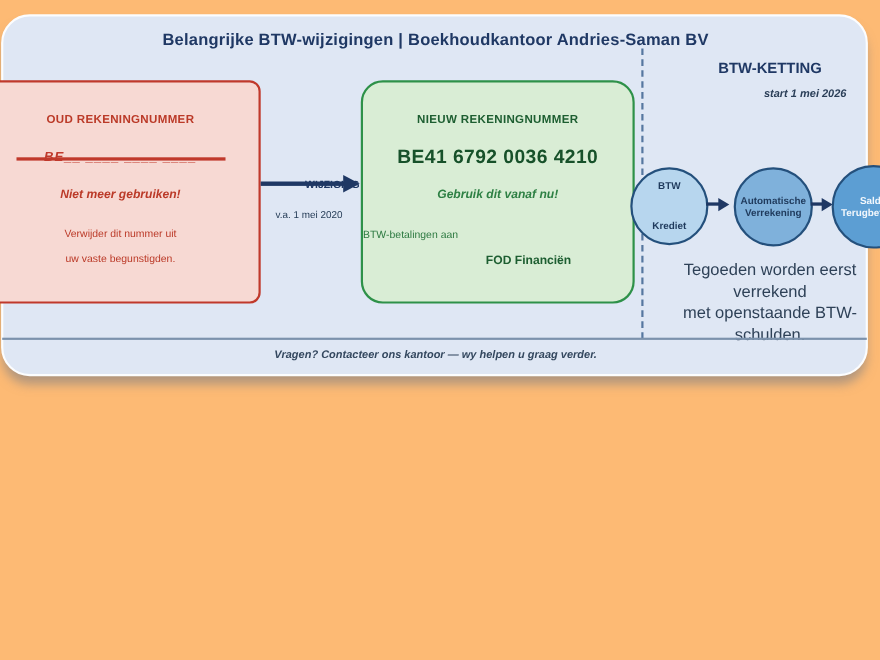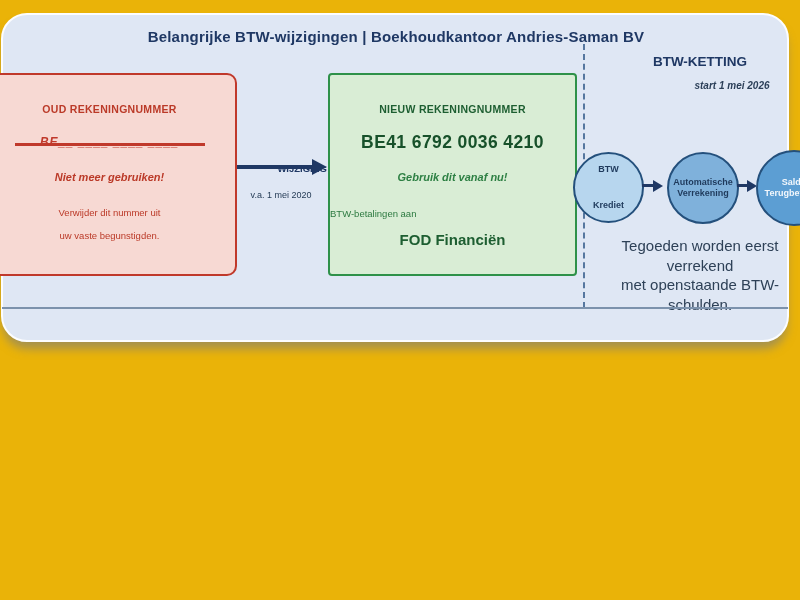--- a/index.html
+++ b/index.html
@@ -1,16 +1,16 @@
 <!DOCTYPE html>
 <html><head>
 <meta charset="utf-8">
 <style>
   html,body{margin:0;padding:0;background:#fff;}
-  .stage{position:relative;width:800px;height:600px;overflow:hidden;background:#eab308;
+  .stage{position:relative;width:800px;height:600px;overflow:hidden;background:#fdba74;
          font-family:"Liberation Sans",sans-serif;}
   .card{position:absolute;left:1px;top:13px;width:784px;height:325px;background:#dfe7f4;
         border:2px solid #fcfdfe;border-radius:26px;
         box-shadow:0 9px 10px -2px rgba(110,118,134,.55);}
   .title{position:absolute;left:0;top:28px;width:792px;text-align:center;
          font-size:15px;font-weight:bold;color:#1f3864;letter-spacing:.2px;}
 
   
   .oldbox{position:absolute;left:-18px;top:73px;width:251px;height:199px;background:#f7d9d3;
           border:2.5px solid #c0392b;border-radius:10px;}
@@ -31,31 +31,31 @@
              font-size:9.5px;font-weight:bold;color:#1f3864;margin-top:19px;}
   .chg-line{position:absolute;left:237px;top:165px;width:76px;height:4px;background:#1f3864;}
   .chg-head{position:absolute;left:312px;top:159px;width:0;height:0;
             border-top:8px solid transparent;border-bottom:8px solid transparent;
             border-left:15px solid #1f3864;}
   .chg-date{position:absolute;left:235px;top:190px;width:92px;text-align:center;
             font-size:9px;color:#253c56;}
 
   
   .newbox{position:absolute;left:328px;top:73px;width:245px;height:199px;background:#d9edd5;
-          border:2.5px solid #2e9149;border-radius:4px;}
+          border:2.5px solid #2e9149;border-radius:20px;}
   .newbox .t{position:absolute;left:0;top:28px;width:100%;text-align:center;
              font-size:10.5px;font-weight:bold;color:#1d5e31;letter-spacing:.3px;}
   .newbox .num{position:absolute;left:0;top:57px;width:100%;text-align:center;
              font-size:17.5px;font-weight:bold;color:#17512a;letter-spacing:.4px;}
   .newbox .cta{position:absolute;left:0;top:96px;width:100%;text-align:center;
              font-size:11px;font-style:italic;font-weight:bold;color:#2e8044;}
   .newbox .n1{position:absolute;left:0;top:133px;width:100%;
              font-size:9.5px;color:#2d7a41;}
   .newbox .n2{position:absolute;left:0;top:156px;width:100%;text-align:center;
-             font-size:15px;font-weight:bold;color:#1d5e31;}
+             font-size:11px;font-weight:bold;color:#1d5e31;padding-left:28px;}
 
   
   .vdash{position:absolute;left:583px;top:44px;height:264px;width:0;
          border-left:2px dashed #56779f;}
   .chain-title{position:absolute;left:608px;top:54px;width:184px;text-align:center;
          font-size:13.5px;font-weight:bold;color:#1f3864;}
   .chain-sub{position:absolute;left:640px;top:80px;width:184px;text-align:center;
          font-size:10px;font-style:italic;font-weight:bold;color:#2b3f58;}
   .circle{position:absolute;border-radius:50%;border:2px solid #24507c;
           display:flex;flex-direction:column;align-items:center;justify-content:center;
@@ -134,13 +134,14 @@
     <span>Saldo</span>
     <span>Terugbetaling</span>
   </div>
 
   <div class="chain-cap">
     <span>Tegoeden worden eerst verrekend</span><br>
     <span>met openstaande BTW-schulden.</span>
   </div>
 
   <div class="hline"></div>
+  <div class="footer">Vragen? Contacteer ons kantoor — wy helpen u graag verder.</div>
 </div>
 
 </body></html>

